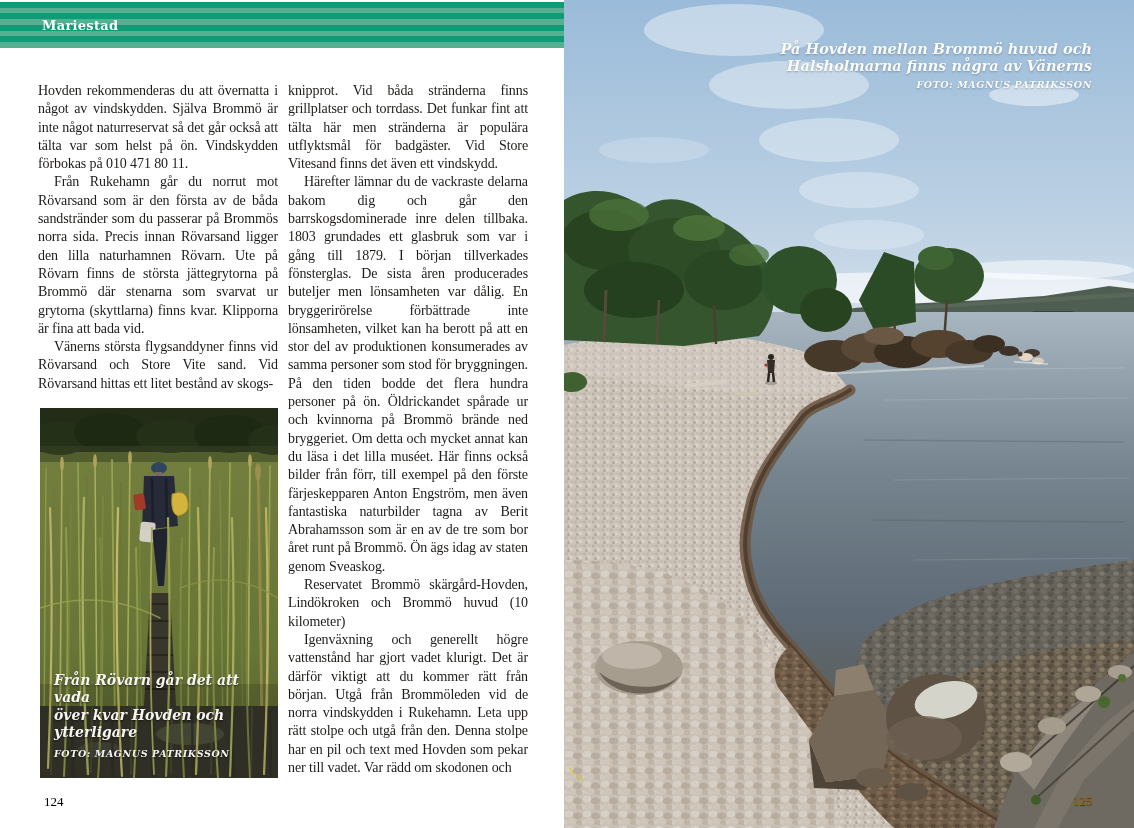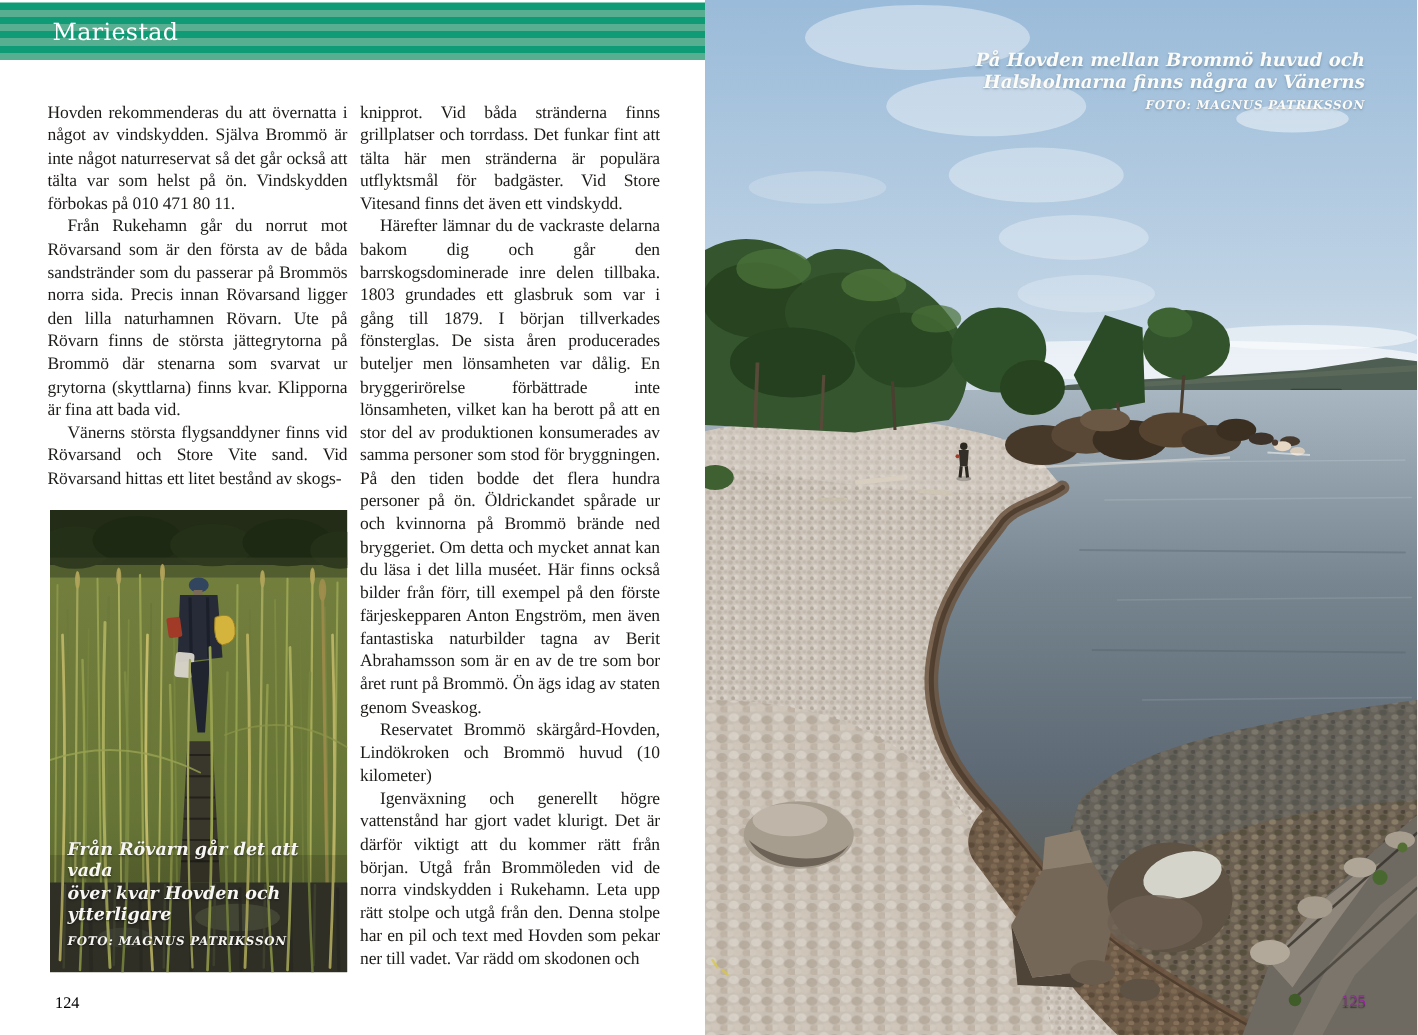--- a/index.html
+++ b/index.html
@@ -9,22 +9,22 @@
   }
   
   .banner{
     position:absolute;left:0;top:2px;width:564px;height:46px;
     background:repeating-linear-gradient(180deg,
       #0f9b76 0px,#0f9b76 5.75px,
       #58ae91 5.75px,#58ae91 11.5px);
   }
   .banner-title{
     position:absolute;left:42px;top:0;height:46px;line-height:48px;
-    color:#ffffff;font-family:"DejaVu Serif",serif;font-weight:normal;
-    font-size:19px;letter-spacing:.3px;
+    color:#ffffff;font-family:"DejaVu Serif",serif;font-weight:bold;
+    font-size:13px;letter-spacing:.3px;
   }
   
   .col{
     position:absolute;top:82px;width:240px;height:696px;overflow:hidden;
     font-size:14px;line-height:18.3px;color:#1d1b18;
     text-align:justify;letter-spacing:-0.1px;
   }
   .col p{margin:0;}
   .col p.indent{text-indent:16px;}
   .col-1{left:38px;}
@@ -58,21 +58,21 @@
   }
   .right-caption .credit{
     font-size:9.5px;letter-spacing:.6px;margin-top:3px;
   }
   
   .page-num{
     position:absolute;font-size:13px;color:#000000;
     font-family:"Liberation Serif",serif;
   }
   .page-num-left{left:44px;top:794px;}
-  .page-num-right{left:1073px;top:793px;color:#a21caf;text-shadow:0 1px 1px rgba(0,0,0,.5);}
+  .page-num-right{left:1073px;top:793px;color:#a16207;text-shadow:0 1px 1px rgba(0,0,0,.5);}
 </style>
 </head>
 <body>
 
 <div class="banner">
   <span class="banner-title">Mariestad</span>
 </div>
 
 <div class="col col-1">
   <p>Hovden rekommenderas du att övernatta i något av vindskydden. Själva Brommö är inte något naturreservat så det går också att tälta var som helst på ön. Vindskydden förbokas på 010 471 80 11.</p>

